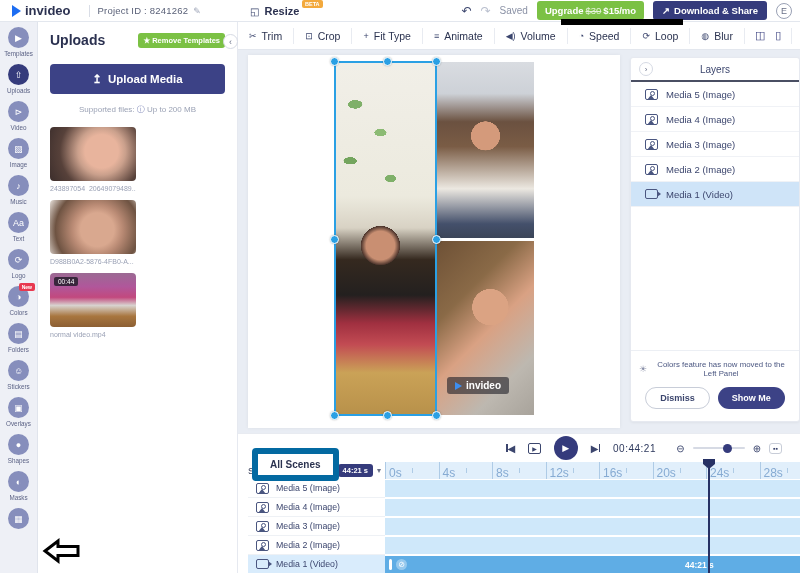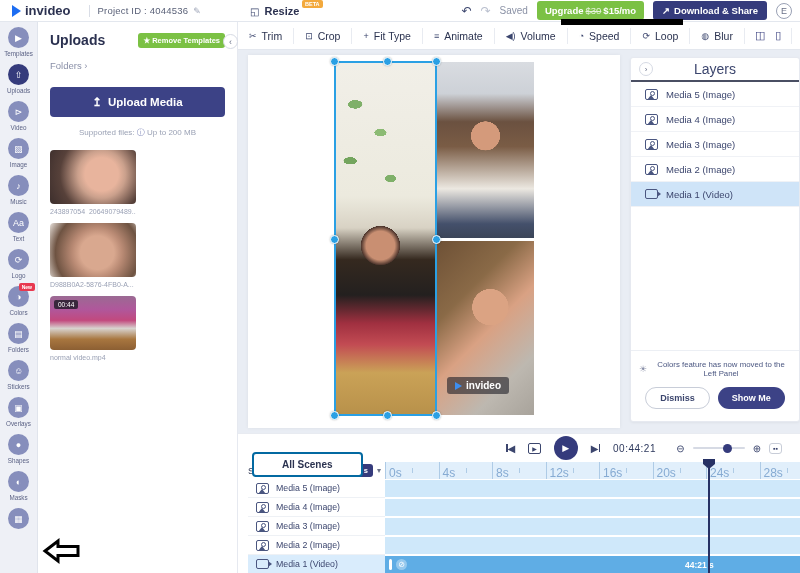--- a/index.html
+++ b/index.html
@@ -112,21 +112,21 @@
             border-bottom:4.5px solid transparent; }
 
   
   .layers { position:absolute; left:630px; top:57px; width:170px; height:365px; background:#fff;
             border:1px solid #e6e9f0; border-radius:3px; box-shadow:0 1px 3px rgba(0,0,0,.05); }
   .ly-head { position:relative; height:24px; display:flex; align-items:center; justify-content:center;
              border-bottom:2px solid #4a4f63; }
   .collapse-r { position:absolute; left:8px; width:14px; height:14px; border:1px solid #d6dae4;
                 border-radius:50%; color:#6a7188; font-size:8px; display:flex; align-items:center;
                 justify-content:center; }
-  .ly-title { font-size:14px; color:#3c466e; }
+  .ly-title { font-size:10px; color:#3c466e; }
   .ly-item { height:25px; display:flex; align-items:center; gap:8px; padding:0 14px;
              border-bottom:1px solid #f0f2f6; font-size:9.5px; color:#3c466e; cursor:pointer; }
   .ly-item.sel-row { background:#cfe4f8; }
   .ic-img { width:13px; height:11px; border:1.2px solid #4a5680; border-radius:2px; position:relative; overflow:hidden; flex:none; }
   .ic-img::after { content:""; position:absolute; left:1px; bottom:-1px; width:0; height:0;
                    border-left:4px solid transparent; border-right:4px solid transparent;
                    border-bottom:5px solid #4a5680; }
   .ic-img::before { content:""; position:absolute; right:2px; top:1.5px; width:3px; height:3px;
                     border-radius:50%; border:1px solid #4a5680; }
   .ic-vid { width:13px; height:10px; border:1.2px solid #4a5680; border-radius:2px; position:relative; flex:none; }
@@ -139,22 +139,22 @@
   .bulb { font-size:9px; color:#8a90a8; }
   .ly-btns { display:flex; justify-content:center; gap:8px; margin-top:9px; }
   .btn-dismiss { border:1px solid #c8cdd8; background:#fff; color:#3c466e; border-radius:11px;
                  font-size:9px; font-weight:bold; padding:5px 14px; font-family:inherit; }
   .btn-showme { border:none; background:#3c4286; color:#fff; border-radius:11px; font-size:9px;
                 font-weight:bold; padding:5px 14px; font-family:inherit; }
 
   
   .controls { position:absolute; left:238px; top:433px; width:562px; height:29px; background:#fff;
               border-top:1px solid #e8ebf1; display:flex; align-items:center; z-index:15; }
-  .btn-out { border:2px solid #0369a1; background:#fff; color:#2b3350; border-radius:4px;
-             font-size:10px; font-weight:bold; padding:5px 28px; font-family:inherit;
+  .btn-out { border:6px solid #0369a1; background:#fff; color:#2b3350; border-radius:4px;
+             font-size:10px; font-weight:bold; padding:5px 12px; font-family:inherit;
              display:flex; align-items:center; gap:5px;margin-top:32px; }
   .all-scenes { margin-left:14px; }
   .voice { margin-left:8px; }
   .transport { position:absolute; left:268px; display:flex; align-items:center; gap:13px; }
   .tp { font-size:10px; color:#3c466e; cursor:pointer; display:flex; align-items:center; }
   .bar-v { width:1.5px; height:8px; background:#3c466e; }
   .play-big { width:24px; height:24px; border-radius:50%; background:#353b7c; color:#fff;
               display:flex; align-items:center; justify-content:center; font-size:9px; cursor:pointer; }
   .time { font-size:10px; color:#2f3a5e; letter-spacing:.5px; }
   .zoomer { position:absolute; right:18px; display:flex; align-items:center; gap:8px; }
@@ -195,21 +195,21 @@
 <body>
 
 <div id="app">
 
   <div class="topbar">
     <div class="logo">
       <span class="logo-tri"></span>
       <span class="logo-txt">invideo</span>
     </div>
     <span class="tb-div"></span>
-    <span class="projid">Project ID : 4044536</span>
+    <span class="projid">Project ID : 8241262</span>
     <span class="pencil">✎</span>
     <div class="resize-wrap">
       <span class="resize-ic">◱</span>
       <span class="resize-lbl">Resize</span>
       <span class="beta">BETA</span>
     </div>
     <div class="tb-right">
       <span class="undo">↶</span>
       <span class="redo">↷</span>
       <span class="saved">Saved</span>
@@ -311,21 +311,20 @@
         </span>
       </div>
   </div>
 
   <div class="up-panel">
     <div class="up-head">
       <span class="up-title">Uploads</span>
       <button class="btn-watermark">★ Remove Templates</button>
     </div>
     <span class="collapse-l">‹</span>
-    <div class="folders">Folders ›</div>
     <button class="btn-upload">
       <span>↥</span>
       <span>Upload Media</span>
     </button>
     <div class="supported">
       <span>Supported files:</span>
       <span class="info">ⓘ</span>
       <span>Up to 200 MB</span>
     </div>
     <div class="thumb-grid">

